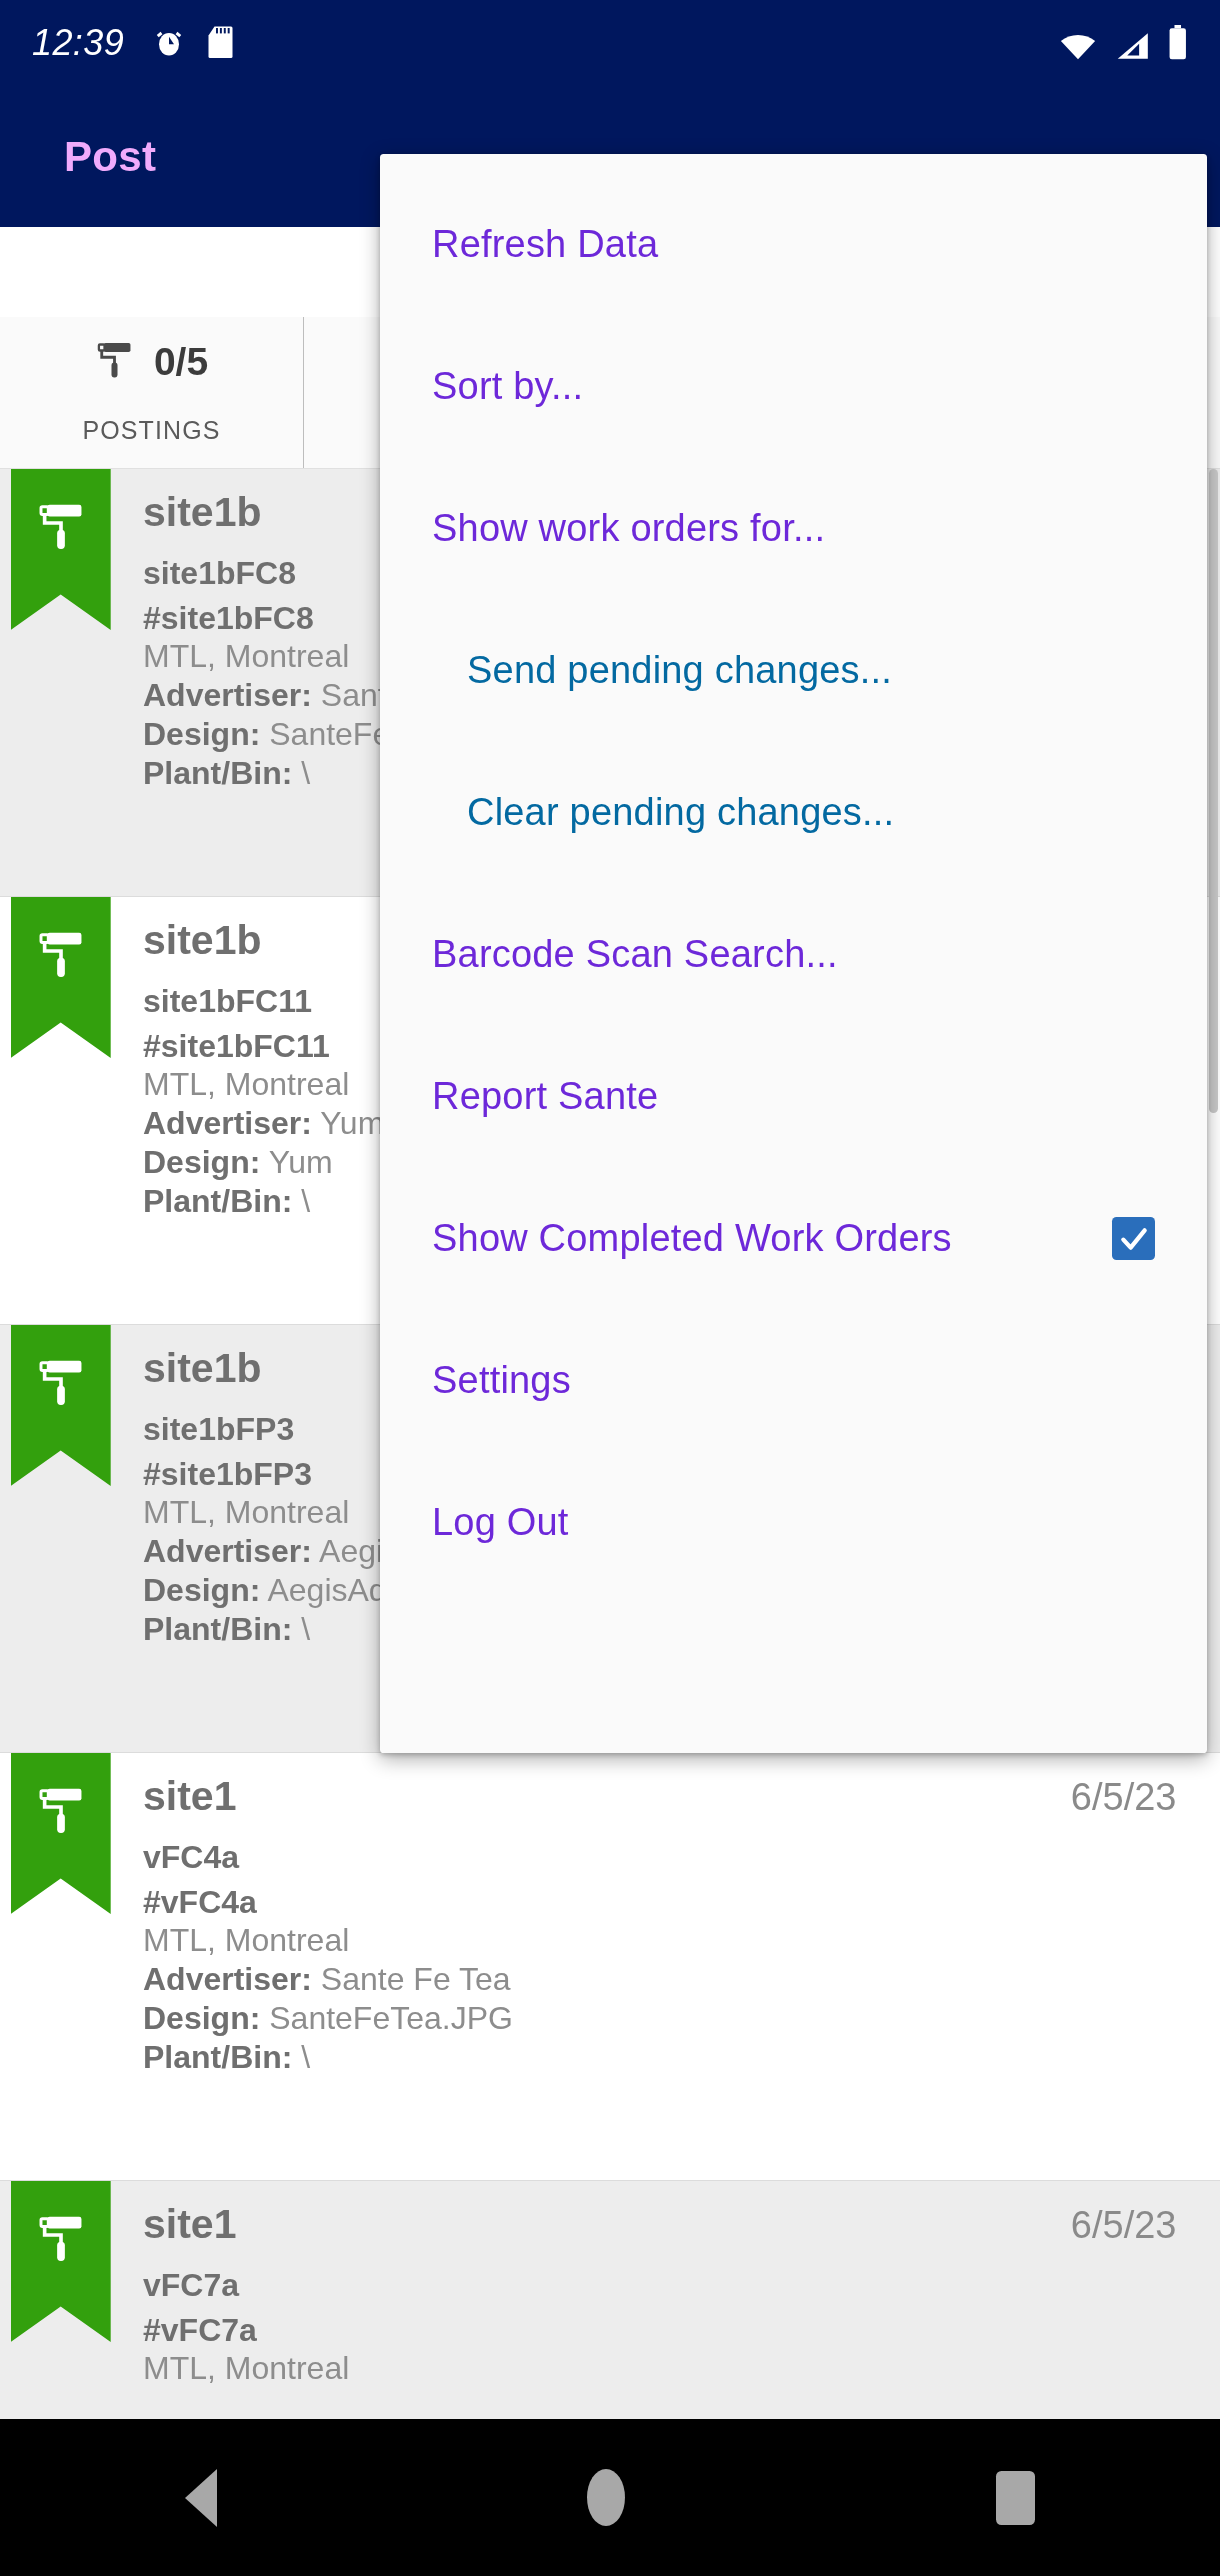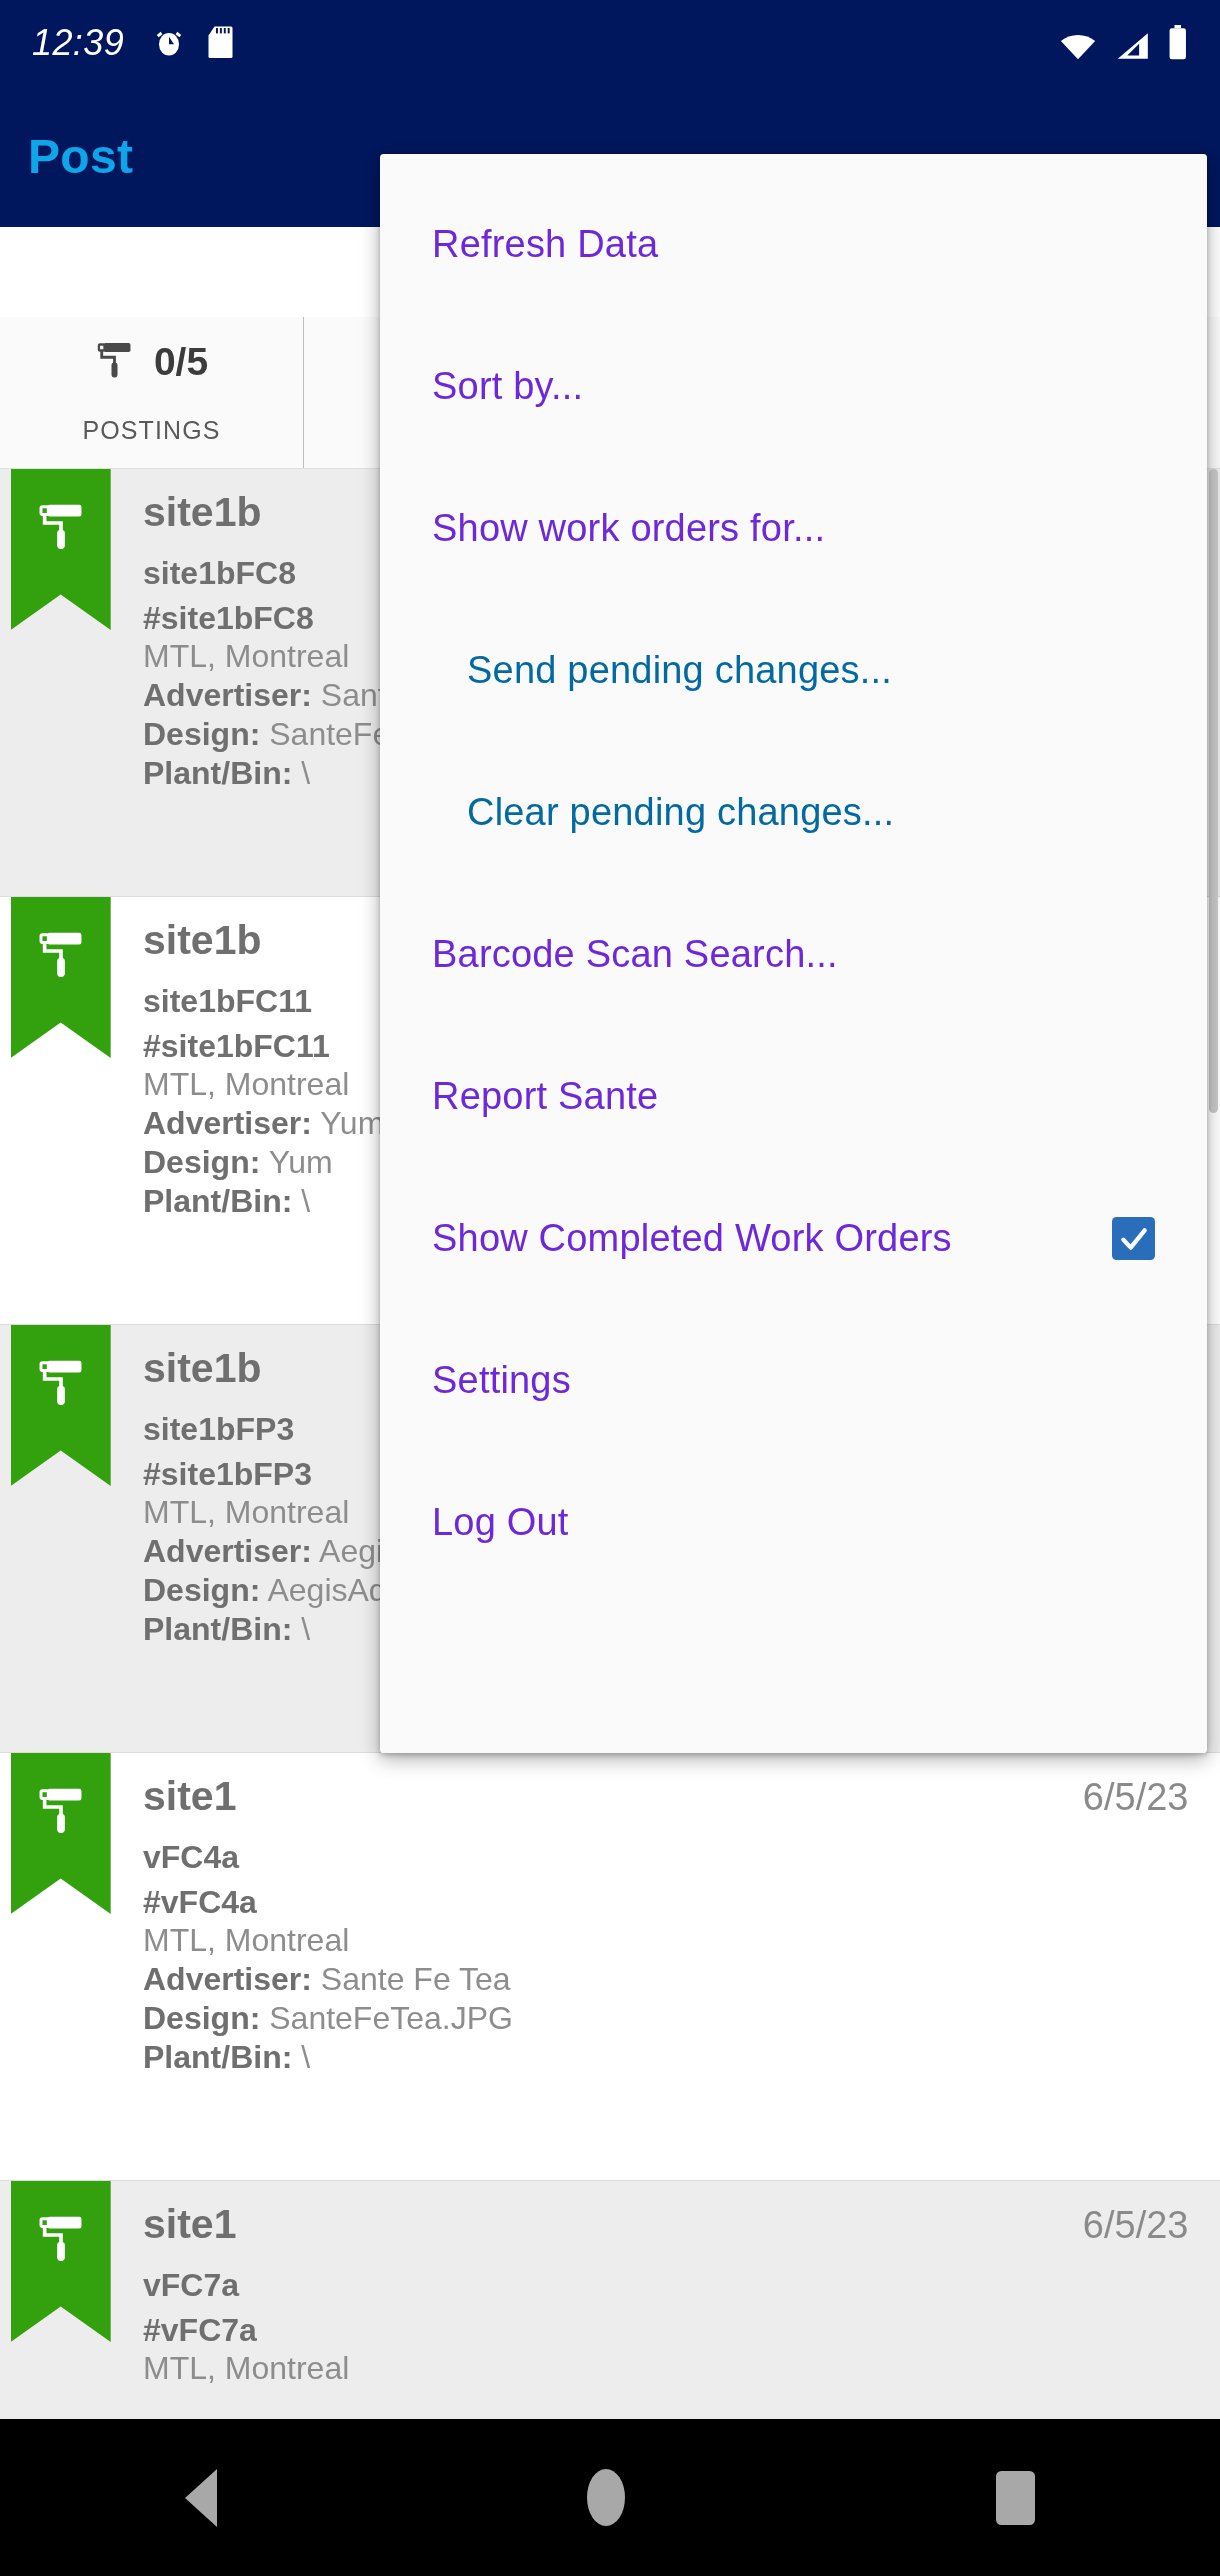--- a/index.html
+++ b/index.html
@@ -28,21 +28,21 @@
   .icon-signal { width: 38px; height: 30px; display:block; }
   .icon-battery { width: 21.5px; height: 36px; display:block; }
 
   
   .appbar {
     position: absolute; top: 86px; left: 0; width: 1220px; height: 141px;
     background: #00175e;
     display: flex; align-items: center;
   }
   .appbar-title {
-    color: #0ea5e9; font-size: 48px; font-weight: 700; margin-left: 28px;
+    color: #f0abfc; font-size: 42px; font-weight: 700; margin-left: 64px;
     letter-spacing: 0.3px;
   }
 
   
   .tabbar {
     position: absolute; top: 317px; left: 0; width: 1220px; height: 152px;
     background: #fafafa; display: flex; align-items: stretch;
     border-bottom: 0.9px solid #e0e0e0;
   }
   .tab {
@@ -71,21 +71,21 @@
     position: absolute; left: 10.7px; top: 0; width: 100px; height: 161px;
     background: #33a00d;
     clip-path: polygon(0 0, 100% 0, 100% 100%, 50% 78%, 0 100%);
     display: flex; align-items: flex-start; justify-content: center; padding-top: 32px;
   }
   .roller-white { width: 50px; height: 55px; display:block; }
 
   .card-body { position: absolute; left: 143px; top: 19.7px; right: 21.5px; }
   .card-row1 { display: flex; align-items: baseline; }
   .card-title { font-size: 41px; font-weight: 700; color: #6f6f6f; }
-  .card-date { margin-left: auto; font-size: 38px; color: #8a8a8a; margin-right: 10px; }
+  .card-date { margin-left: auto; font-size: 38px; color: #8a8a8a; margin-right: 22px; }
   .card-sub { font-size: 32px; font-weight: 700; color: #6f6f6f; margin-top: 19.7px; }
   .card-hash { font-size: 32px; font-weight: 700; color: #6f6f6f; margin-top: 7.2px; }
   .card-loc { font-size: 32px; color: #8d8d8d; margin-top: 1.8px; white-space: nowrap; }
   .card-kv { font-size: 32px; color: #8d8d8d; margin-top: 1.8px; white-space: nowrap; }
   .card-kv b { color: #6f6f6f; font-weight: 700; }
 
   
   .list-scroll {
     position: absolute; right: 1.8px; top: 0; width: 9px; height: 1950px;
     background: transparent;

